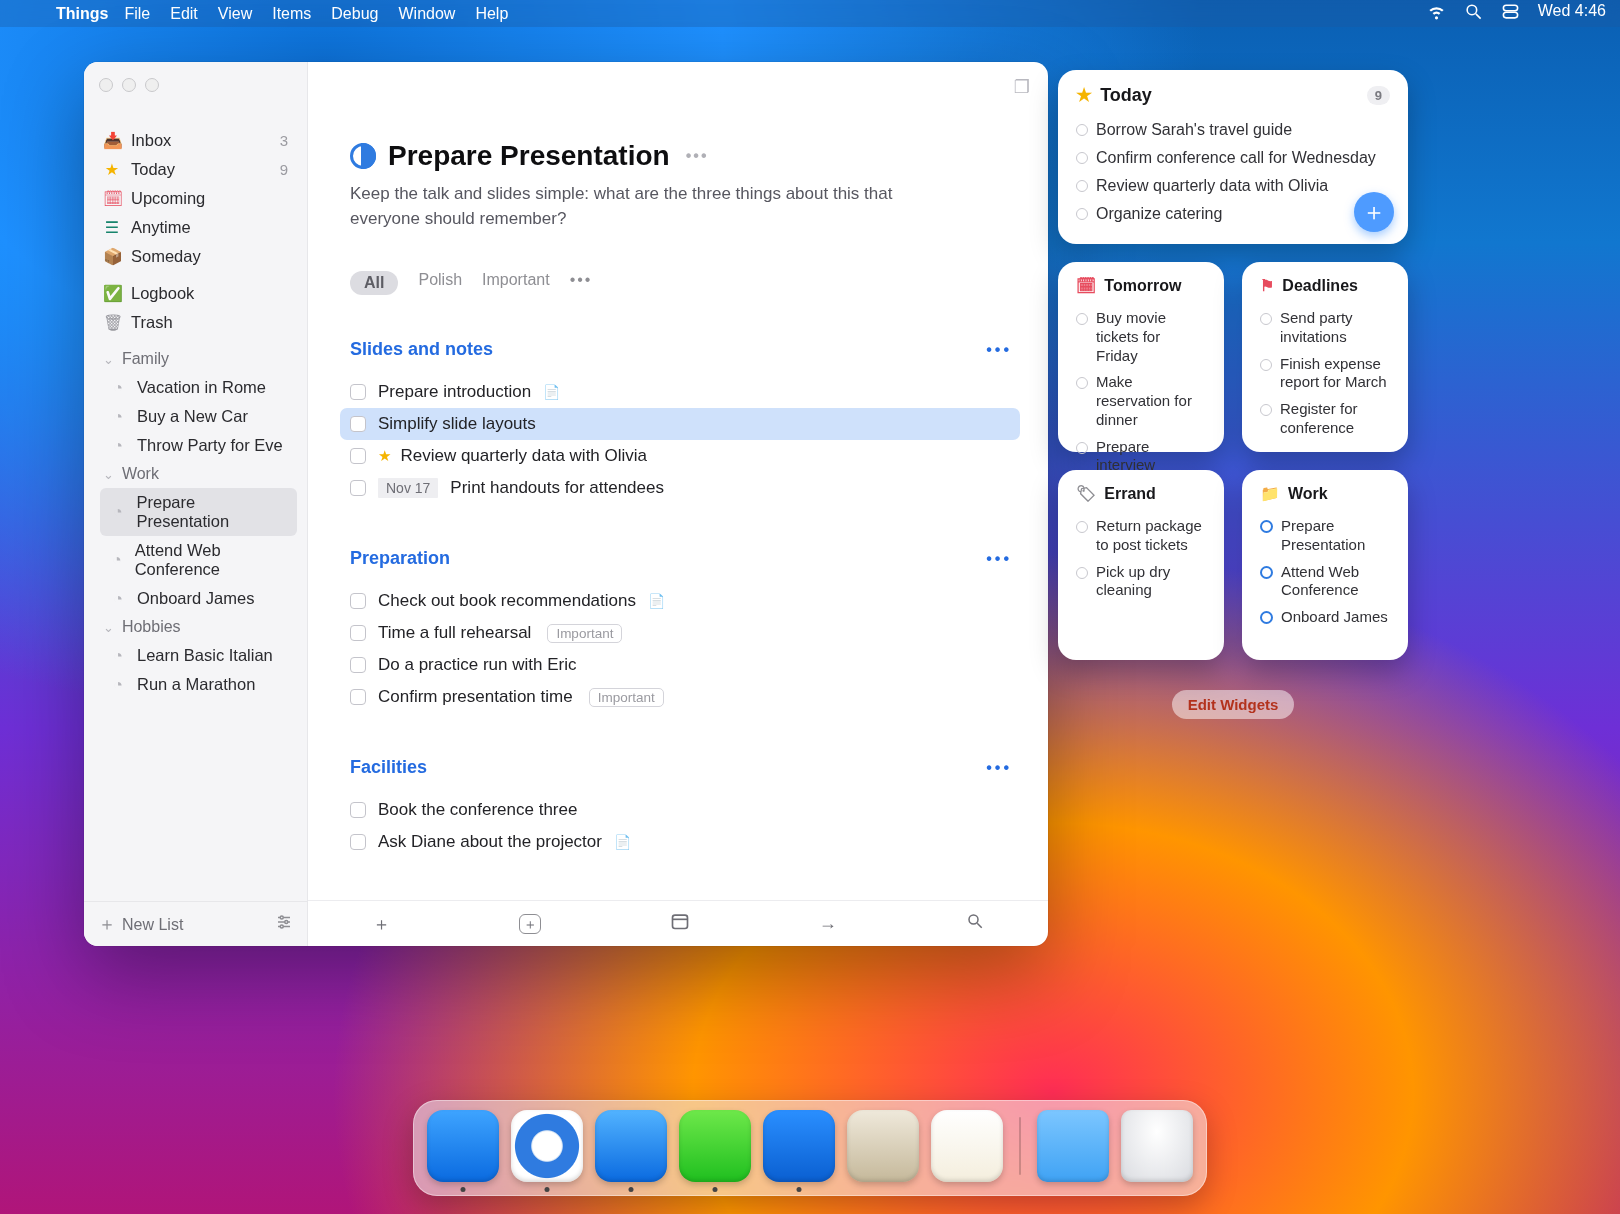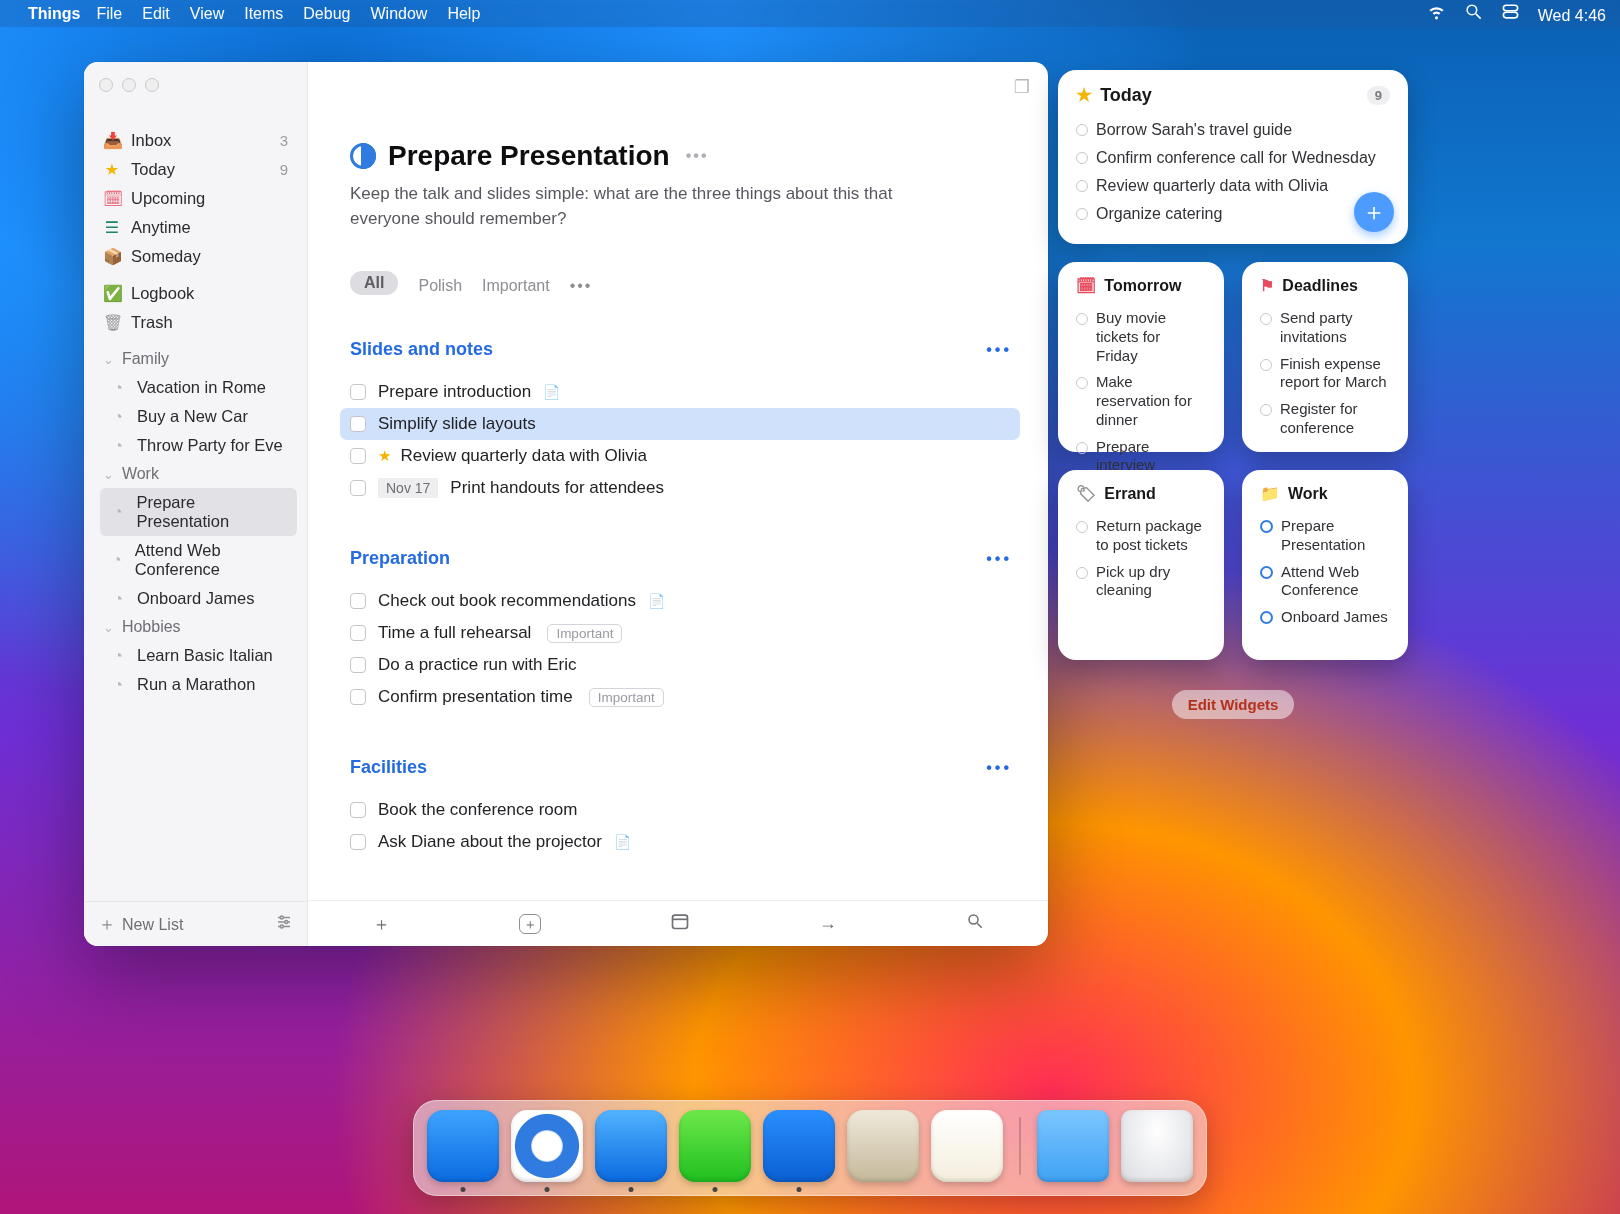--- a/index.html
+++ b/index.html
@@ -14,24 +14,24 @@
 
   
   .menubar {
     height: 27px; width: 100%;
     background: rgba(30,90,160,0.35);
     color: #fff; display: flex; align-items: center;
     font-size: 16px; padding: 0 14px;
     backdrop-filter: blur(6px);
   }
   .menubar .apple { font-size: 18px; margin-right: 14px; }
-  .menubar .title { font-weight: 800; margin-right: 16px; }
+  .menubar .title { font-weight: 800; margin-right: 16px; margin-left: 28px; }
   .menubar .item { margin-right: 20px; cursor: default; }
   .menubar .spacer { flex: 1; }
-  .menubar .right { display: flex; align-items: flex-end; gap: 18px; }
+  .menubar .right { display: flex; align-items: flex-start; gap: 18px; }
   .menubar svg { width: 19px; height: 19px; fill: #fff; }
 
   
   .window {
     position: absolute; left: 84px; top: 62px;
     width: 964px; height: 884px;
     background: #fff; border-radius: 14px;
     box-shadow: 0 30px 80px rgba(0,0,0,.35), 0 0 0 1px rgba(0,0,0,.05);
     display: flex; overflow: hidden;
   }
@@ -64,21 +64,21 @@
   .content { flex: 1; display: flex; flex-direction: column; position: relative; }
   .content .dup-icon { position:absolute; right:18px; top:14px; color:#b8b8bf; font-size:18px; }
   .head { padding: 78px 42px 0 42px; }
   .head-row { display:flex; align-items:center; gap:12px; }
   .head-row .picon { width:26px; height:26px; border-radius:50%; border:3px solid #2f7be0; position:relative; }
   .head-row .picon::after { content:""; position:absolute; right:-3px; top:-3px; width:15px; height:26px; background:#2f7be0; border-radius:0 26px 26px 0; }
   .head h1 { font-size:28px; font-weight:800; color:#0e0e10; }
   .head .more { color:#b0b0b6; letter-spacing:2px; font-weight:700; margin-left:4px; }
   .notes { padding: 10px 42px 0; color:#575760; font-size:17px; line-height:1.45; max-width:640px; }
 
-  .filters { display:flex; align-items:flex-end; gap:20px; padding: 40px 42px 0; color:#8e8e93; font-size:16px; }
+  .filters { display:flex; align-items:flex-start; gap:20px; padding: 40px 42px 0; color:#8e8e93; font-size:16px; }
   .filters .pill { background:#dcdce1; color:#5d5d64; padding:3px 14px; border-radius:14px; font-weight:600; }
   .filters .dots { letter-spacing:2px; }
 
   .section { padding: 44px 28px 0 42px; }
   .section .shead { display:flex; align-items:center; justify-content:space-between; padding-right:8px; }
   .section h3 { color:#246be0; font-size:18px; font-weight:800; }
   .section .sdots { color:#246be0; letter-spacing:3px; font-weight:800; }
 
   .tasks { padding-top: 16px; }
   .task { display:flex; align-items:center; gap:12px; padding:6px 10px 6px 0; font-size:17px; color:#232327; border-radius:7px; }
@@ -354,21 +354,21 @@
         </div>
         <div class="section">
     <div class="shead">
             <h3>Facilities</h3>
     <span class="sdots">•••</span>
           </div>
     <div class="tasks">
             <div class="task">
       <span class="box"></span>
 
-      <span>Book the conference room</span>
+      <span>Book the conference three</span>
 
     </div>
             <div class="task">
       <span class="box"></span>
 
       <span>Ask Diane about the projector</span>
       <span class="note-ic">📄</span>
 
     </div>
           </div>

